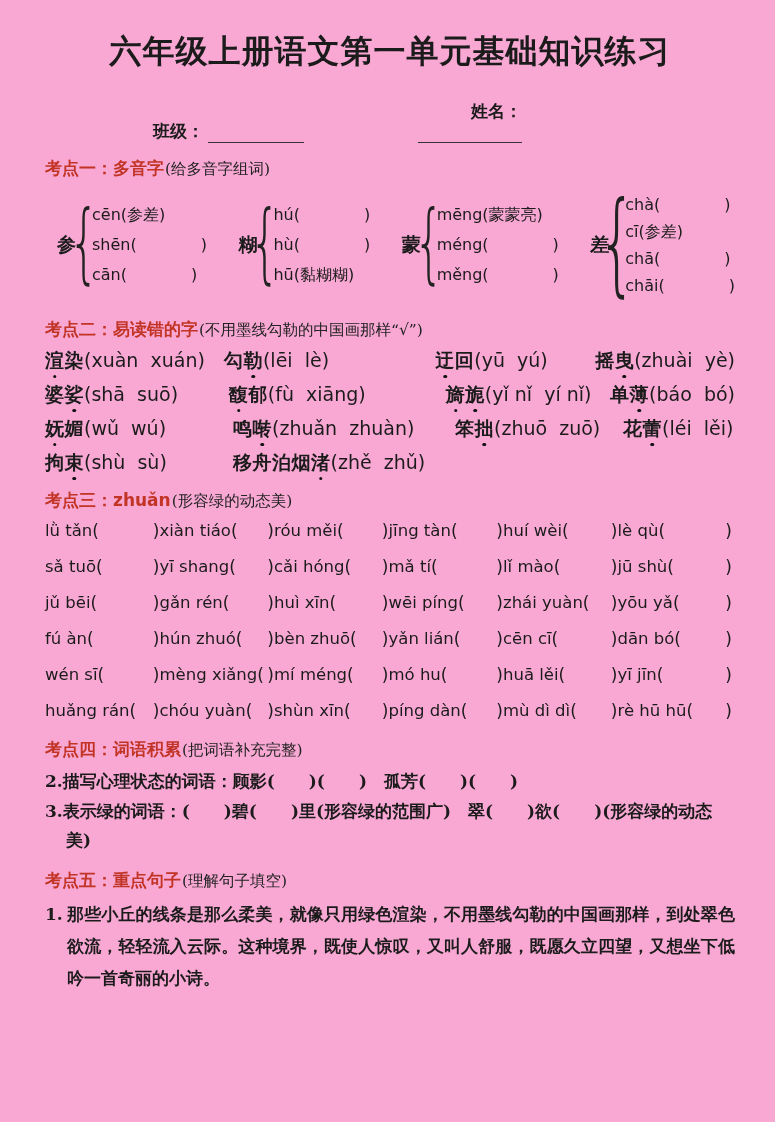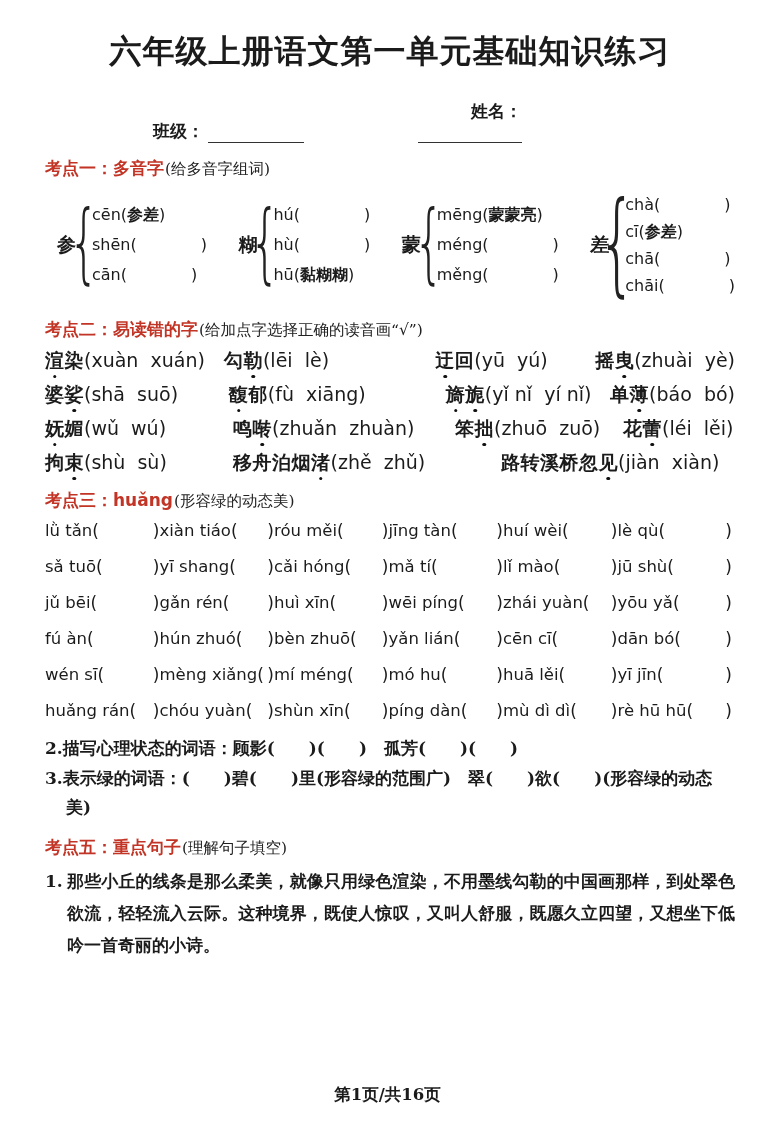--- a/index.html
+++ b/index.html
@@ -1,18 +1,18 @@
 <!DOCTYPE html>
 <html><head>
 <meta charset="utf-8">
 <style>
   html,body{margin:0;padding:0;background:#e8e8e8;}
   *{box-sizing:border-box;}
   .page{
-    width:775px;height:1122px;margin:0 auto;background:#ffffff;
+    width:775px;height:1122px;margin:0 auto;background:#f9a8d4;
     font-family:"DejaVu Sans",sans-serif;color:#1b1b1b;
     padding:22px 40px 10px 45px;position:relative;overflow:hidden;
   }
   
   .title{
     text-align:center;font-size:32px;font-weight:bold;letter-spacing:1px;
     margin:8px 0 26px 0;font-family:"DejaVu Sans",sans-serif;
   }
   .fields{display:flex;margin:16px 0 14px 108px;font-size:17px;font-weight:bold;}
   .field{display:flex;align-items:flex-end;}
@@ -28,21 +28,21 @@
   .poly-char{font-size:19px;font-weight:bold;font-family:"DejaVu Serif",serif;}
   .brace{
     display:flex;align-items:center;justify-content:center;width:16px;overflow:visible;
     font-size:88px;font-weight:300;line-height:1;transform:scaleX(.55);
     font-family:"DejaVu Sans",sans-serif;color:#222;padding-bottom:6px;
   }
   .brace.h4{font-size:112px;}
   .poly-col{display:flex;flex-direction:column;}
   .poly-entry{font-size:16px;line-height:30px;white-space:nowrap;font-family:"DejaVu Sans",sans-serif;}
   .poly-col.c4 .poly-entry{line-height:27px;}
-  .poly-ans{font-family:"DejaVu Serif",serif;font-weight:bold;font-size:16px;}
+  .poly-ans{font-family:"DejaVu Serif",serif;font-weight:normal;font-size:16px;}
   .poly-gap{display:inline-block;width:64px;}
   
   .kp2-row{display:flex;margin:0 0 8px 0;font-size:19px;line-height:26px;}
   .kp2-item{white-space:nowrap;}
   .kp2-row.r4c .kp2-item:nth-child(1){width:188px;}
   .kp2-row.r4c .kp2-item:nth-child(2){width:222px;}
   .kp2-row.r4c .kp2-item:nth-child(3){width:168px;}
   .kp2-row.r3c .kp2-item:nth-child(1){width:188px;}
   .kp2-row.r3c .kp2-item:nth-child(2){width:268px;}
   .kp2-word{font-family:"DejaVu Serif",serif;font-weight:bold;letter-spacing:.5px;}
@@ -131,21 +131,21 @@
         <div class="poly-col c4">
           <div class="poly-entry">chà(<span class="poly-gap"></span>)</div>
           <div class="poly-entry">cī(<span class="poly-ans">参差</span>)</div>
           <div class="poly-entry">chā(<span class="poly-gap"></span>)</div>
           <div class="poly-entry">chāi(<span class="poly-gap"></span>)</div>
         </div>
       </div>
     </div>
 
   <div class="kp-head">
-    <span class="kp-red">考点二：易读错的字</span><span class="kp-note">(给加点字选择正确的读音画“√”)</span>
+    <span class="kp-red">考点二：易读错的字</span><span class="kp-note">(不用墨线勾勒的中国画那样“√”)</span>
   </div>
   <div id="kp2-rows">
       <div class="kp2-row r4c">
         <span class="kp2-item"><span class="kp2-word"><span class="ch dot">渲</span><span class="ch">染</span></span><span class="kp2-opts">(xuàn  xuán)</span></span>
         <span class="kp2-item"><span class="kp2-word"><span class="ch">勾</span><span class="ch dot">勒</span></span><span class="kp2-opts">(lēi  lè)</span></span>
         <span class="kp2-item"><span class="kp2-word"><span class="ch dot">迂</span><span class="ch">回</span></span><span class="kp2-opts">(yū  yú)</span></span>
         <span class="kp2-item"><span class="kp2-word"><span class="ch">摇</span><span class="ch dot">曳</span></span><span class="kp2-opts">(zhuài  yè)</span></span>
       </div>
       <div class="kp2-row r4c">
         <span class="kp2-item"><span class="kp2-word"><span class="ch">婆</span><span class="ch dot">娑</span></span><span class="kp2-opts">(shā  suō)</span></span>
@@ -155,26 +155,25 @@
       </div>
       <div class="kp2-row r4c">
         <span class="kp2-item"><span class="kp2-word"><span class="ch dot">妩</span><span class="ch">媚</span></span><span class="kp2-opts">(wǔ  wú)</span></span>
         <span class="kp2-item"><span class="kp2-word"><span class="ch">鸣</span><span class="ch dot">啭</span></span><span class="kp2-opts">(zhuǎn  zhuàn)</span></span>
         <span class="kp2-item"><span class="kp2-word"><span class="ch">笨</span><span class="ch dot">拙</span></span><span class="kp2-opts">(zhuō  zuō)</span></span>
         <span class="kp2-item"><span class="kp2-word"><span class="ch">花</span><span class="ch dot">蕾</span></span><span class="kp2-opts">(léi  lěi)</span></span>
       </div>
       <div class="kp2-row r3c">
         <span class="kp2-item"><span class="kp2-word"><span class="ch">拘</span><span class="ch dot">束</span></span><span class="kp2-opts">(shù  sù)</span></span>
         <span class="kp2-item"><span class="kp2-word"><span class="ch">移</span><span class="ch">舟</span><span class="ch">泊</span><span class="ch">烟</span><span class="ch dot">渚</span></span><span class="kp2-opts">(zhě  zhǔ)</span></span>
-        <span class="kp2-item"><span class="kp2-word"><span class="ch">路</span><span class="ch">转</span><span class="ch">溪</span><span class="ch">桥</span><span class="ch">忽</span><span class="ch dot">见</span></span><span class="kp2-opts">(jiàn  xiàn)</span></span>
       </div>
     </div>
 
   <div class="kp-head">
-    <span class="kp-red">考点三：huǎng</span><span class="kp-note">(形容绿的动态美)</span>
+    <span class="kp-red">考点三：zhuǎn</span><span class="kp-note">(形容绿的动态美)</span>
   </div>
   <div id="kp3-rows">
       <div class="kp3-row">
         <div class="kp3-cell">
           <div class="kp3-py">lǜ tǎn</div>
           <div class="kp3-paren">
             <span>(</span>
             <span>)</span>
           </div>
         </div>
@@ -429,30 +428,32 @@
         <div class="kp3-cell">
           <div class="kp3-py">rè hū hū</div>
           <div class="kp3-paren">
             <span>(</span>
             <span>)</span>
           </div>
         </div>
       </div>
     </div>
 
+  <div class="kp-head">
+    <span class="kp-red">考点四：词语积累</span><span class="kp-note">(把词语补充完整)</span>
+  </div>
   <div id="kp4-lines">
       <div class="kp4-line">2.描写心理状态的词语：顾影(　　)(　　)　孤芳(　　)(　　)</div>
       <div class="kp4-line">3.表示绿的词语：(　　)碧(　　)里(形容绿的范围广)　翠(　　)欲(　　)(形容绿的动态美)</div>
     </div>
 
   <div class="kp-head">
     <span class="kp-red">考点五：重点句子</span><span class="kp-note">(理解句子填空)</span>
   </div>
   <div class="kp5-item">
     <span class="kp5-no">1.</span>
     <div class="kp5-body">
       <p class="kp5-sentence">那些小丘的线条是那么柔美，就像只用绿色渲染，不用墨线勾勒的中国画那样，到处翠色欲流，轻轻流入云际。这种境界，既使人惊叹，又叫人舒服，既愿久立四望，又想坐下低吟一首奇丽的小诗。</p>
 
     </div>
   </div>
 
-  <div class="footer">第1页/共16页</div>
 </div>
 
 </body></html>

